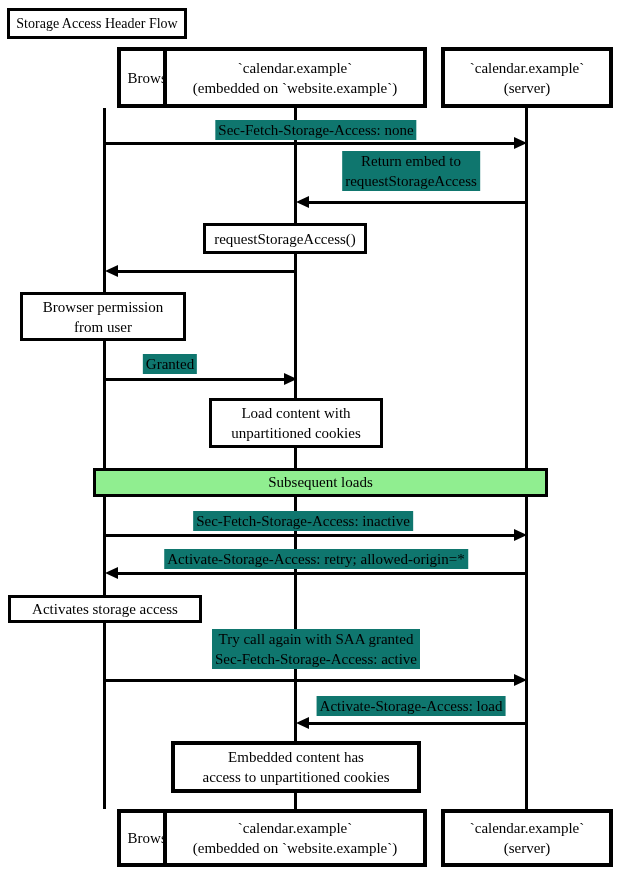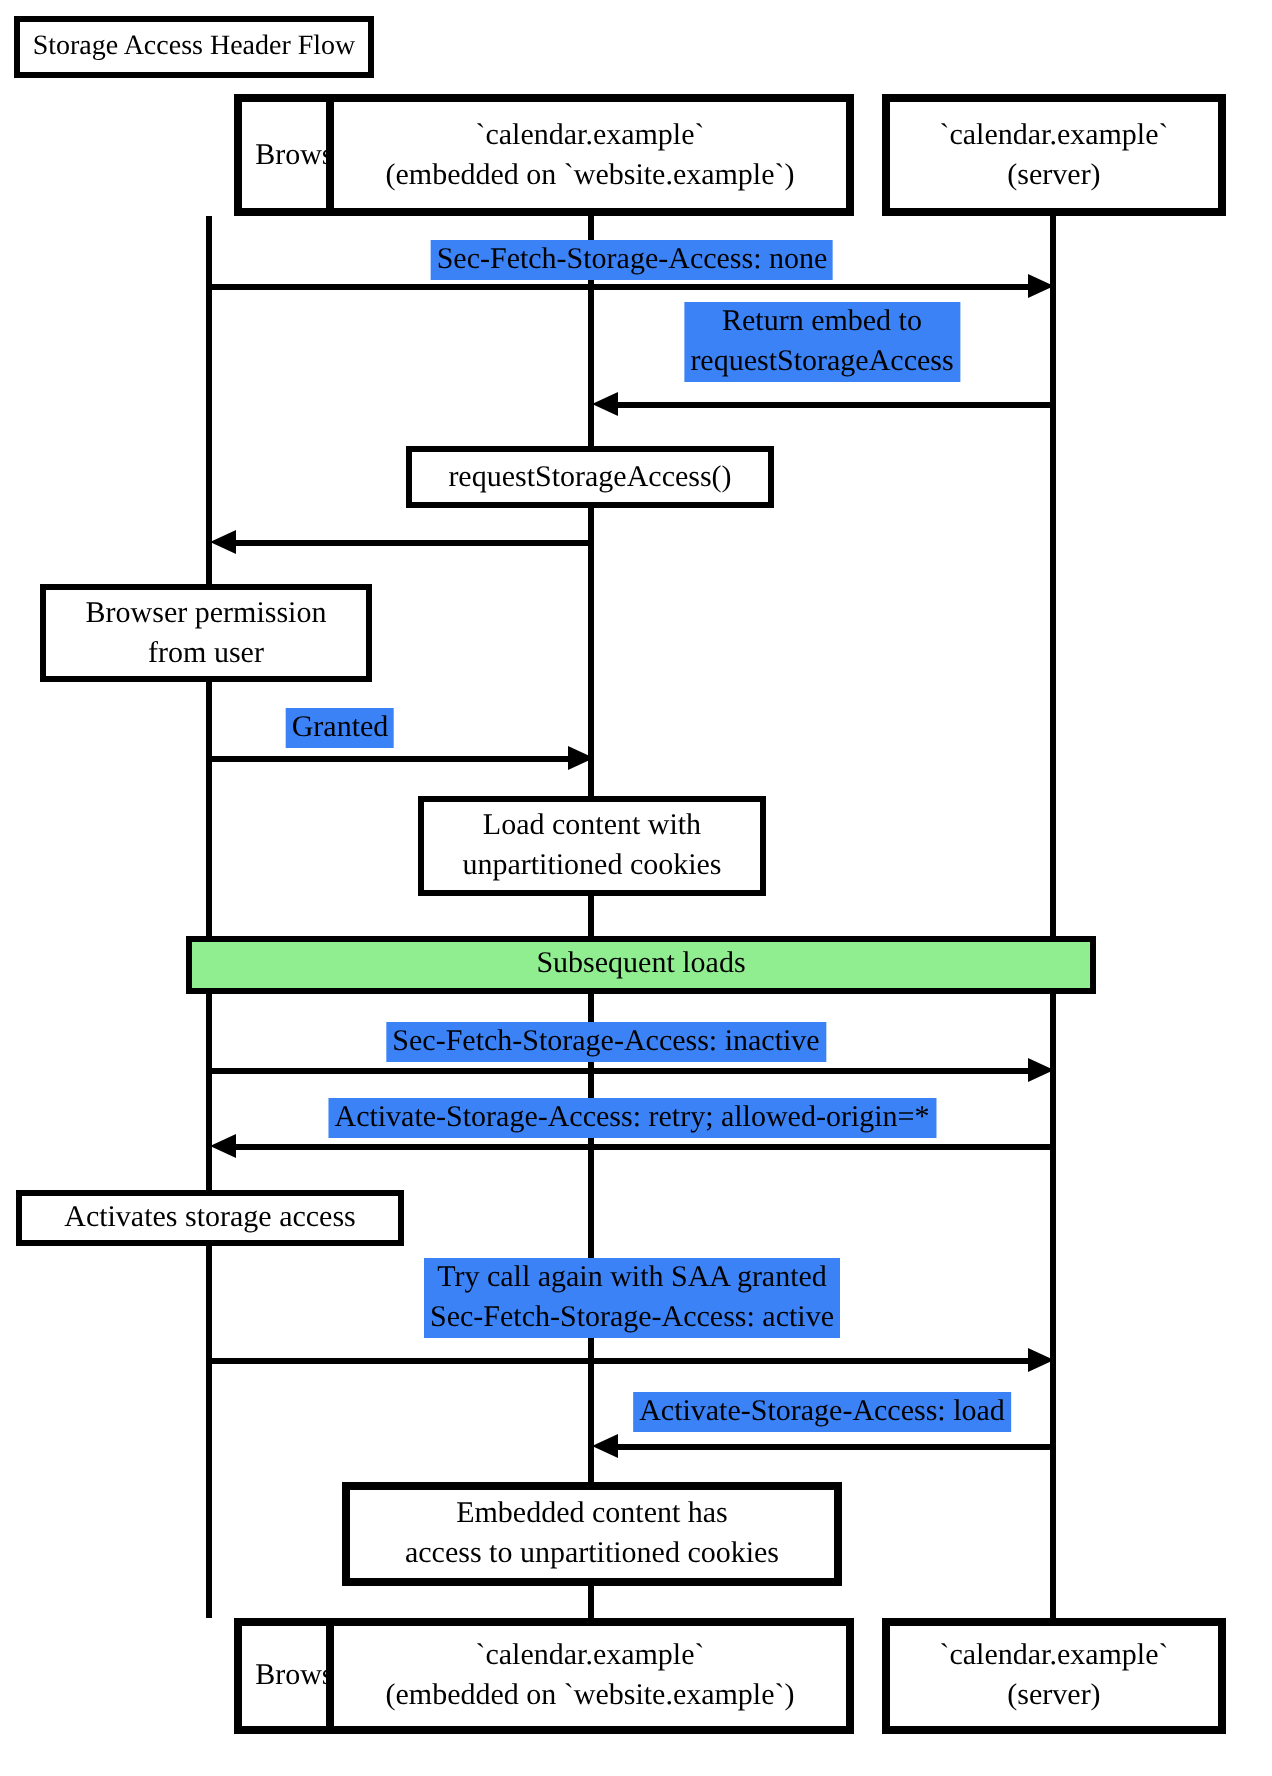--- a/index.html
+++ b/index.html
@@ -42,21 +42,21 @@
     white-space: pre-line;
   }
   .p-top { top: 47px; height: 61px; }
   .p-bottom { top: 809px; height: 58px; }
   .p-browser { left: 69px; width: 72px; margin-left: 48px; }
   .p-embed { left: 163px; width: 264px; }
   .p-server { left: 441px; width: 172px; }
   .msg-label {
     position: absolute;
     transform: translateX(-50%);
-    background: #3b82f6;
+    background: #0f766e;
     font-size: 15px;
     line-height: 20px;
     text-align: center;
     white-space: pre-line;
     padding: 0 3px;
   }
   .h-line {
     position: absolute;
     height: 3px;
     background: #000000;
@@ -117,21 +117,21 @@
 
   <div class="msg-label" style="left:316px; top:120px">Sec-Fetch-Storage-Access: none</div>
   <div class="h-line" style="left:105px; top:142px; width:409px"></div>
   <div class="arr-r" style="left:514px; top:137px"></div>
 
   <div class="msg-label" style="left:411px; top:151px">Return embed to
 requestStorageAccess</div>
   <div class="arr-l" style="left:296px; top:196px"></div>
   <div class="h-line" style="left:309px; top:201px; width:218px"></div>
 
-  <div class="note" style="left:203px; top:223px; width:184px; height:31px">requestStorageAccess()</div>
+  <div class="note" style="left:203px; top:223px; width:164px; height:31px">requestStorageAccess()</div>
 
   <div class="arr-l" style="left:105px; top:265px"></div>
   <div class="h-line" style="left:118px; top:270px; width:178px"></div>
 
   <div class="note" style="left:20px; top:292px; width:166px; height:49px">Browser permission
 from user</div>
 
   <div class="msg-label" style="left:170px; top:354px">Granted</div>
   <div class="h-line" style="left:105px; top:378px; width:179px"></div>
   <div class="arr-r" style="left:284px; top:373px"></div>

